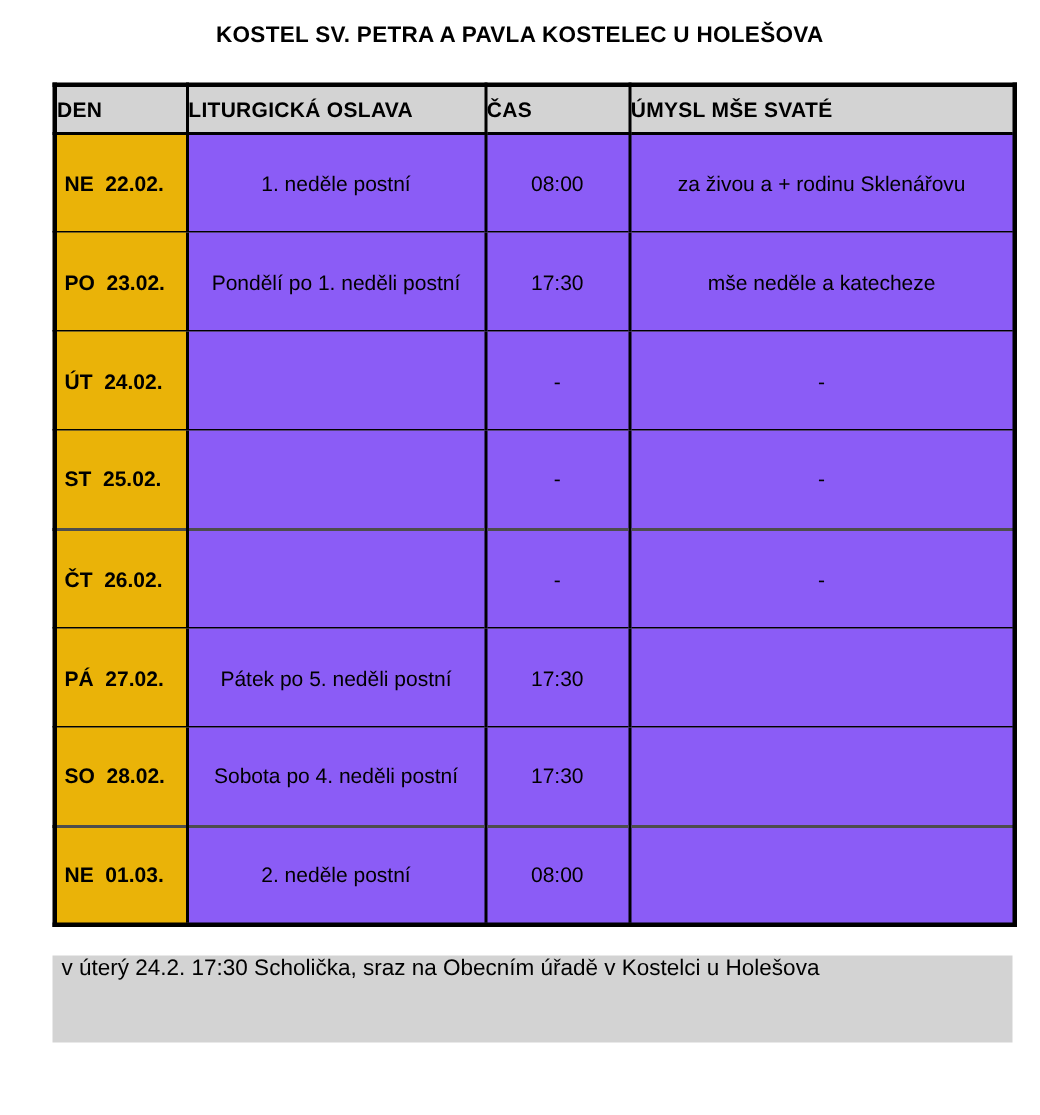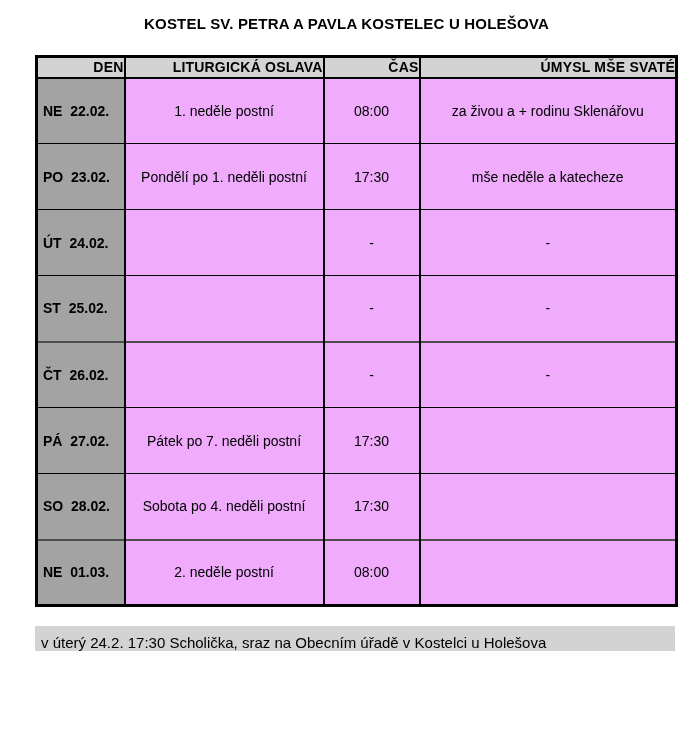--- a/index.html
+++ b/index.html
@@ -38,59 +38,59 @@
     margin: 21px 0 0 35px;
     width: 640px;
     border-collapse: collapse;
     table-layout: fixed;
     border: 3px solid #000000;
   }
   table.schedule th {
     background: #d3d3d3;
     font-size: 14px;
     font-weight: bold;
-    text-align: right;
+    text-align: left;
     vertical-align: middle;
-    height: 21px;
+    height: 32px;
     padding: 0;
     border-left: 2px solid #000000;
     border-right: 2px solid #000000;
     border-bottom: 2px solid #000000;
     letter-spacing: 0.2px;
   }
   table.schedule td {
     font-size: 14px;
     text-align: center;
     vertical-align: middle;
     height: 66px;
     padding: 0 2px;
     border: 1px solid #000000;
     border-left-width: 2px;
     border-right-width: 2px;
-    background: #f0abfc;
+    background: #8b5cf6;
   }
   table.schedule td.cell-day {
-    background: #a3a3a3;
+    background: #eab308;
     font-weight: bold;
     text-align: left;
     padding-left: 5px;
     white-space: pre;
   }
   
   table.schedule tbody tr:nth-child(5) td,
   table.schedule tbody tr:nth-child(8) td {
     border-top: 2px solid #4d4d4d;
   }
   .note-box {
     margin: 19px 0 0 35px;
     width: 640px;
-    height: 25px;
+    height: 58px;
     background: #d3d3d3;
     display: flex;
-    align-items: flex-end;
+    align-items: flex-start;
     padding-left: 6px;
     font-size: 15px;
   }
 </style>
 </head>
 <body>
 
 <div class="doc-header">
   <div class="doc-subtitle">KOSTEL SV. PETRA A PAVLA KOSTELEC U HOLEŠOVA</div>
 </div>
@@ -136,21 +136,21 @@
       <td>-</td>
     </tr>
     <tr>
       <td class="cell-day">ČT  26.02.</td>
       <td></td>
       <td>-</td>
       <td>-</td>
     </tr>
     <tr>
       <td class="cell-day">PÁ  27.02.</td>
-      <td>Pátek po 7. neděli postní</td>
+      <td>Pátek po 5. neděli postní</td>
       <td>17:30</td>
       <td></td>
     </tr>
     <tr>
       <td class="cell-day">SO  28.02.</td>
       <td>Sobota po 4. neděli postní</td>
       <td>17:30</td>
       <td></td>
     </tr>
     <tr>

